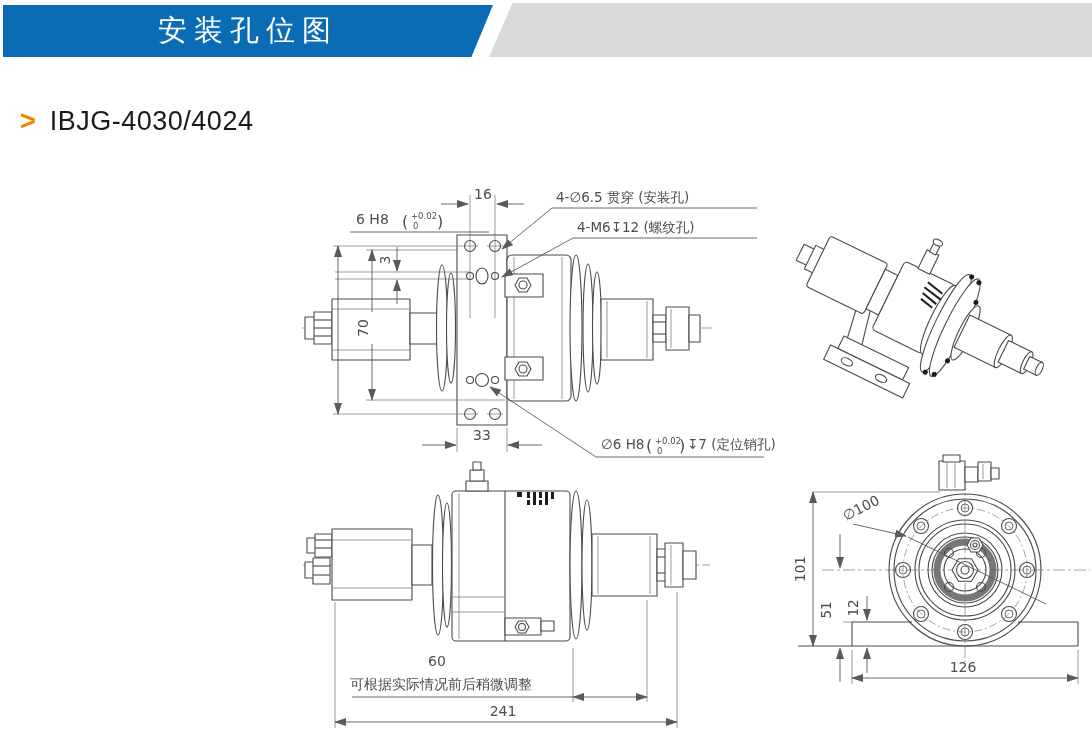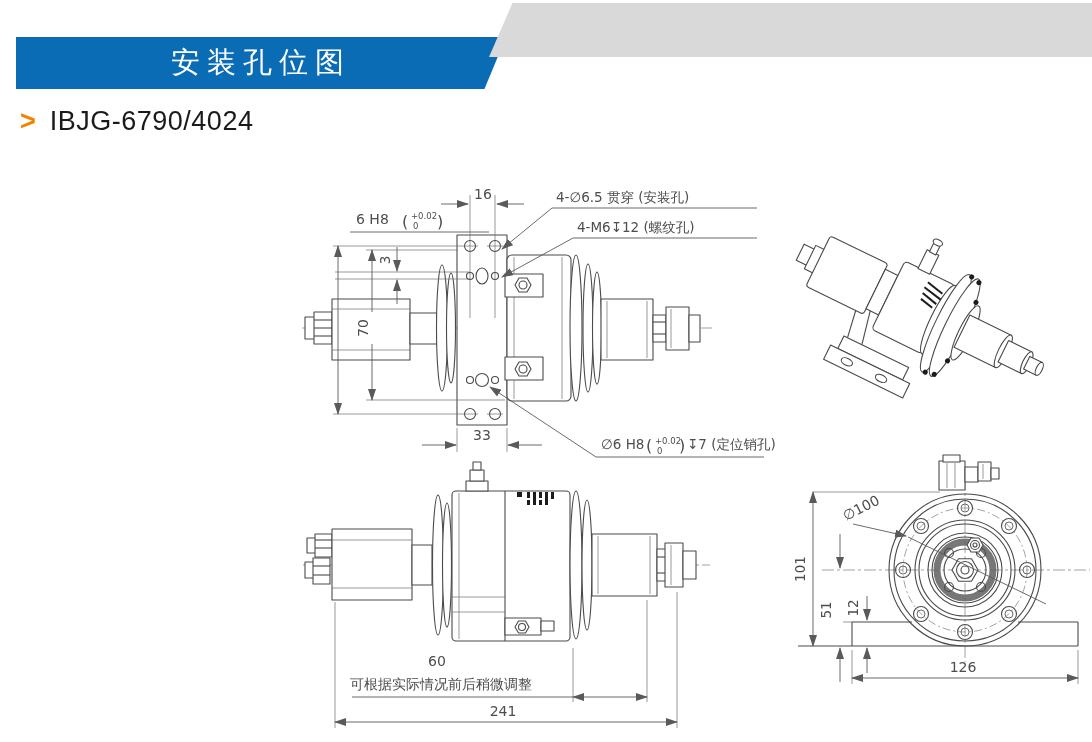--- a/index.html
+++ b/index.html
@@ -1,20 +1,20 @@
 <!DOCTYPE html>
 <html><head>
 <meta charset="utf-8">
 <style>
   html,body{margin:0;padding:0;}
   body{width:1092px;height:742px;position:relative;background:#ffffff;overflow:hidden;
        font-family:"Liberation Sans","DejaVu Sans",sans-serif;}
-  .banner{position:absolute;left:16px;top:5px;width:490px;height:52px;
+  .banner{position:absolute;left:3px;top:5px;width:490px;height:52px;
           clip-path:polygon(0 0,100% 0,95.6% 100%,0 100%);
-          display:flex;align-items:center;justify-content:center;margin-top:32px;}
+          display:flex;align-items:center;justify-content:center;}
   .banner-title{color:#ffffff;font-size:29px;letter-spacing:7px;
                 font-family:"Liberation Serif","DejaVu Serif",serif;}
   .stripe{position:absolute;left:489px;top:3px;width:603px;height:54px;
           clip-path:polygon(3.9% 0,100% 0,100% 100%,0 100%);}
   .model-row{position:absolute;left:20px;top:106px;display:flex;align-items:center;gap:14px;}
   .chev{font-size:27px;font-weight:bold;line-height:1;}
   .model{font-size:27px;color:#1a1a1a;letter-spacing:.5px;}
   svg{position:absolute;left:0;top:140px;}
   .part{fill:#ffffff;stroke:#4a4a4a;stroke-width:1.1;stroke-linejoin:round;}
   .ln{fill:none;stroke:#4a4a4a;stroke-width:1.1;}
@@ -33,21 +33,21 @@
 </head>
 <body>
 
 <div class="banner" style="background: rgb(10, 108, 181);">
   <span class="banner-title">安装孔位图</span>
 </div>
 <div class="stripe" style="background: rgb(217, 217, 217);"></div>
 
 <div class="model-row">
   <span class="chev" style="color: rgb(240, 131, 0);">&gt;</span>
-  <span class="model">IBJG-6790/4024</span>
+  <span class="model">IBJG-4030/4024</span>
 </div>
 
 <svg width="1092" height="602" viewBox="0 140 1092 602">
   <defs>
     <marker id="ar" markerWidth="12" markerHeight="8" refX="11" refY="4" orient="auto-start-reverse" markerUnits="userSpaceOnUse">
       <path d="M0,0 L12,4 L0,8 Z" fill="#5a5a5a"></path>
     </marker>
   </defs>
 
   <g>

